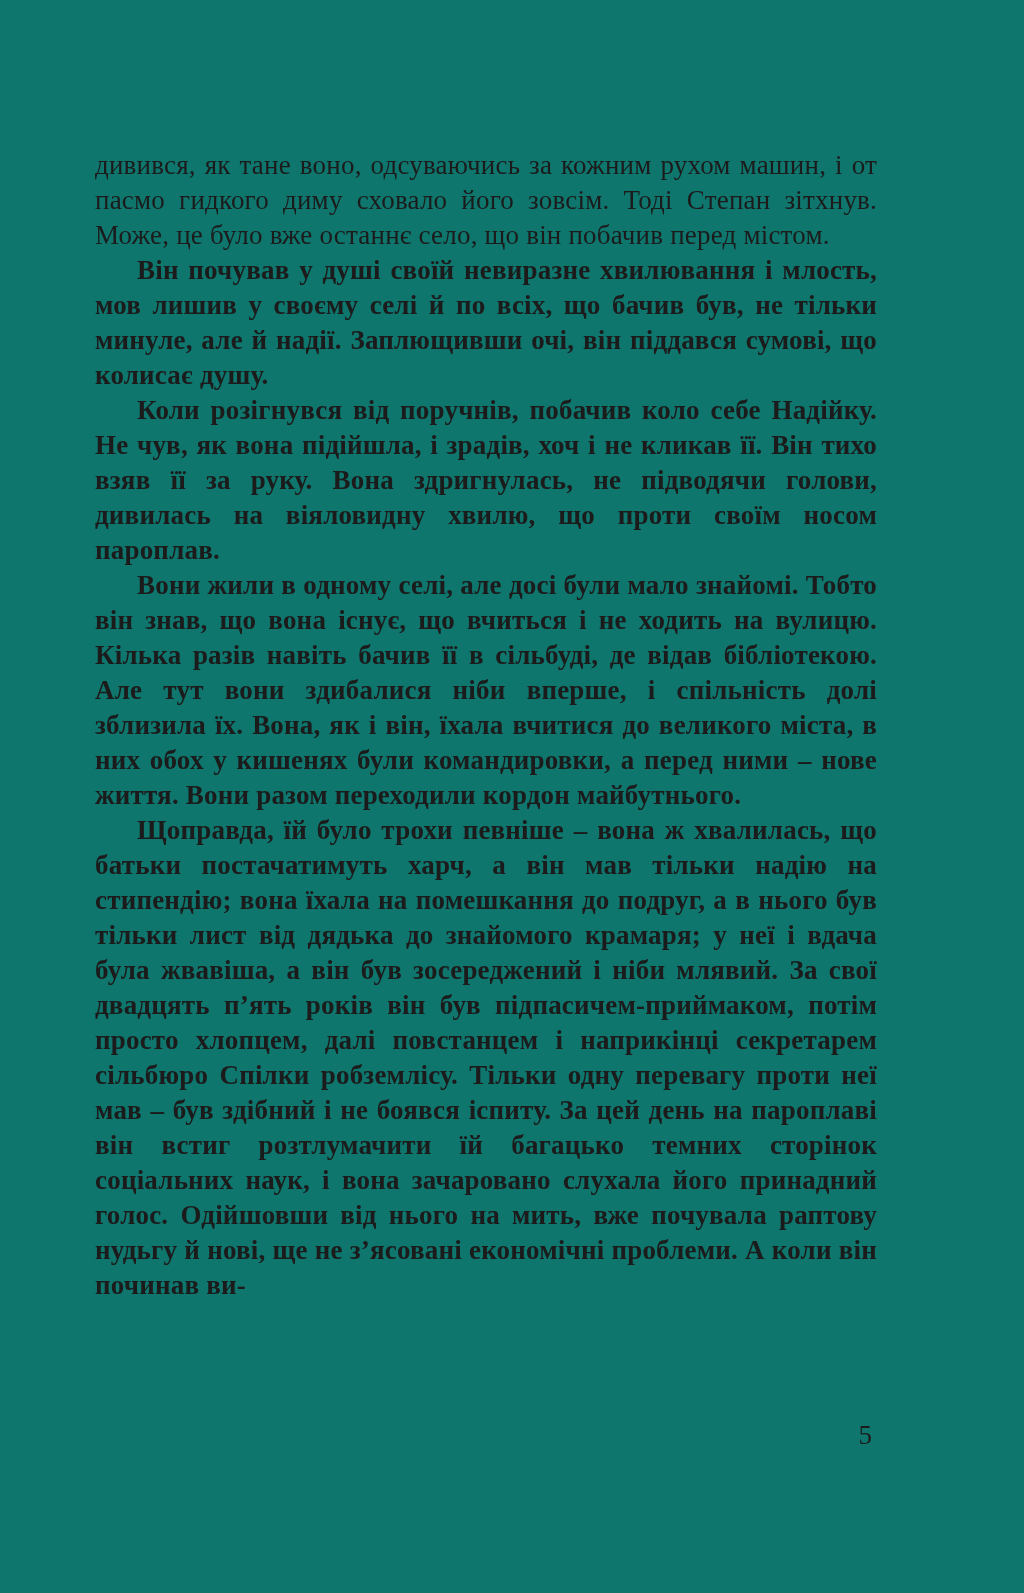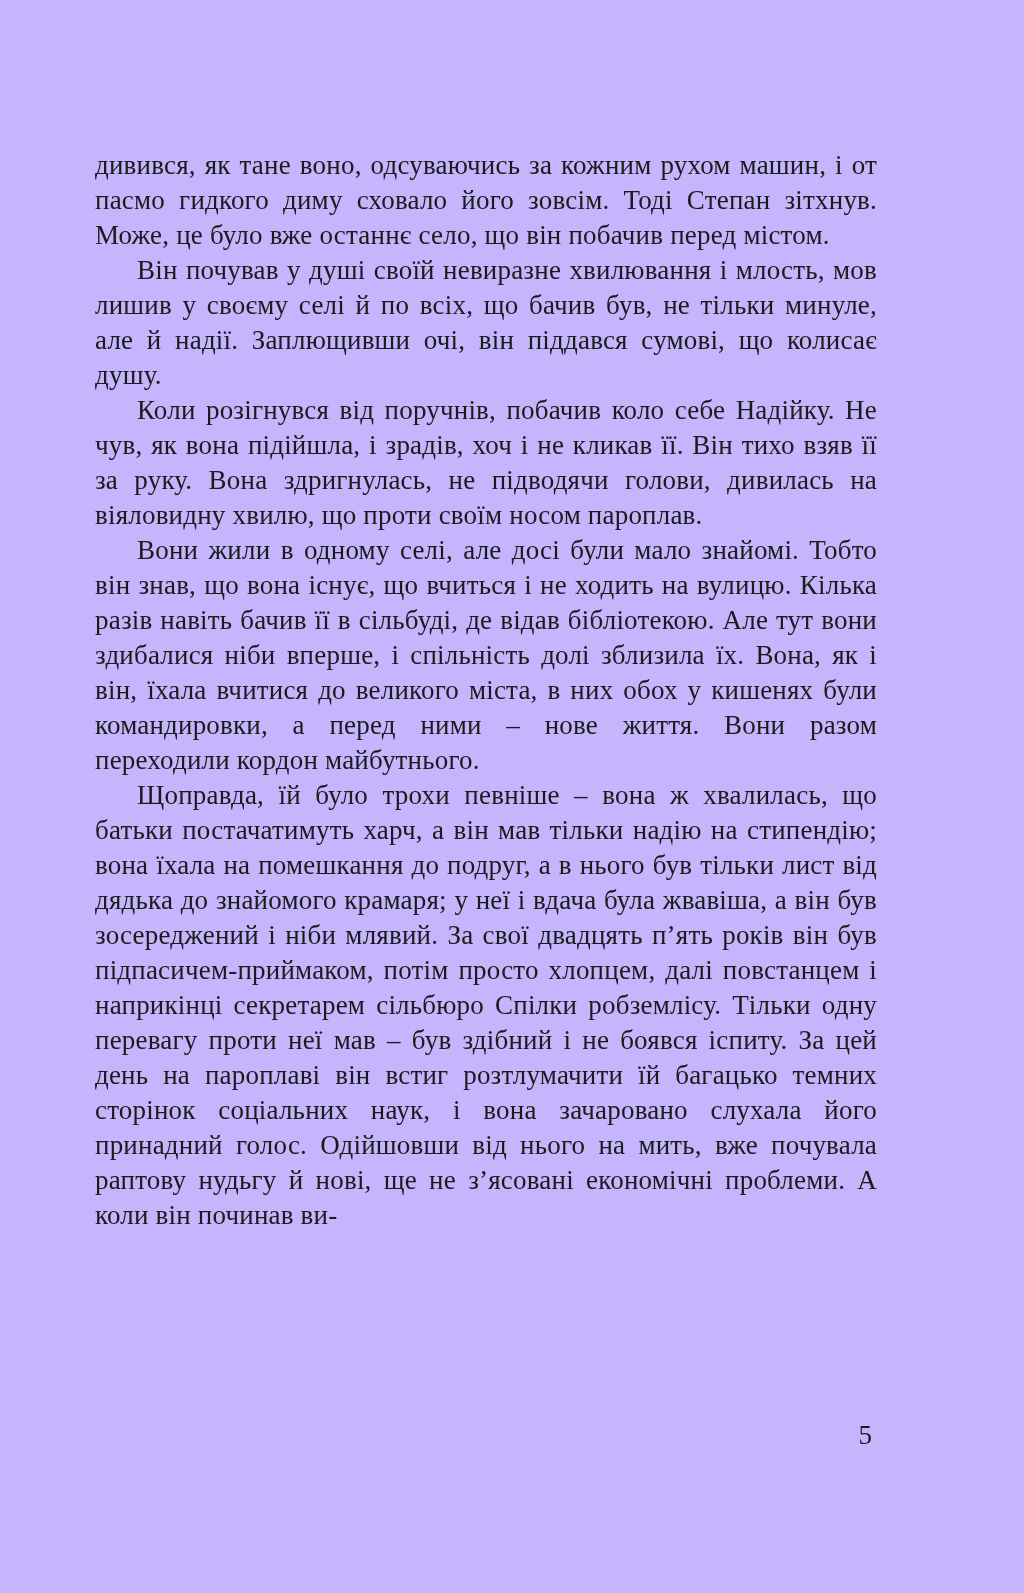--- a/index.html
+++ b/index.html
@@ -4,40 +4,41 @@
 <style>
   html, body {
     margin: 0;
     padding: 0;
     background: #ffffff;
   }
   .sheet {
     position: relative;
     width: 1024px;
     height: 1593px;
-    background: #c4b5fd;
+    background: #0f766e;
     overflow: hidden;
     font-family: "Liberation Serif", "DejaVu Serif", serif;
     color: #1b1b1b;
   }
   .text-block {
     position: absolute;
     left: 95px;
     top: 148px;
     width: 782px;
   }
   .text-block p {
     margin: 0;
     font-size: 27px;
     line-height: 35px;
     text-align: justify;
     letter-spacing: 0.2px;
   }
   .text-block p.indent {
     text-indent: 42px;
+    font-weight: bold;
   }
   .page-number {
     position: absolute;
     top: 1418px;
     right: 152px;
     font-size: 27px;
     line-height: 35px;
     color: #1b1b1b;
   }
 </style>

